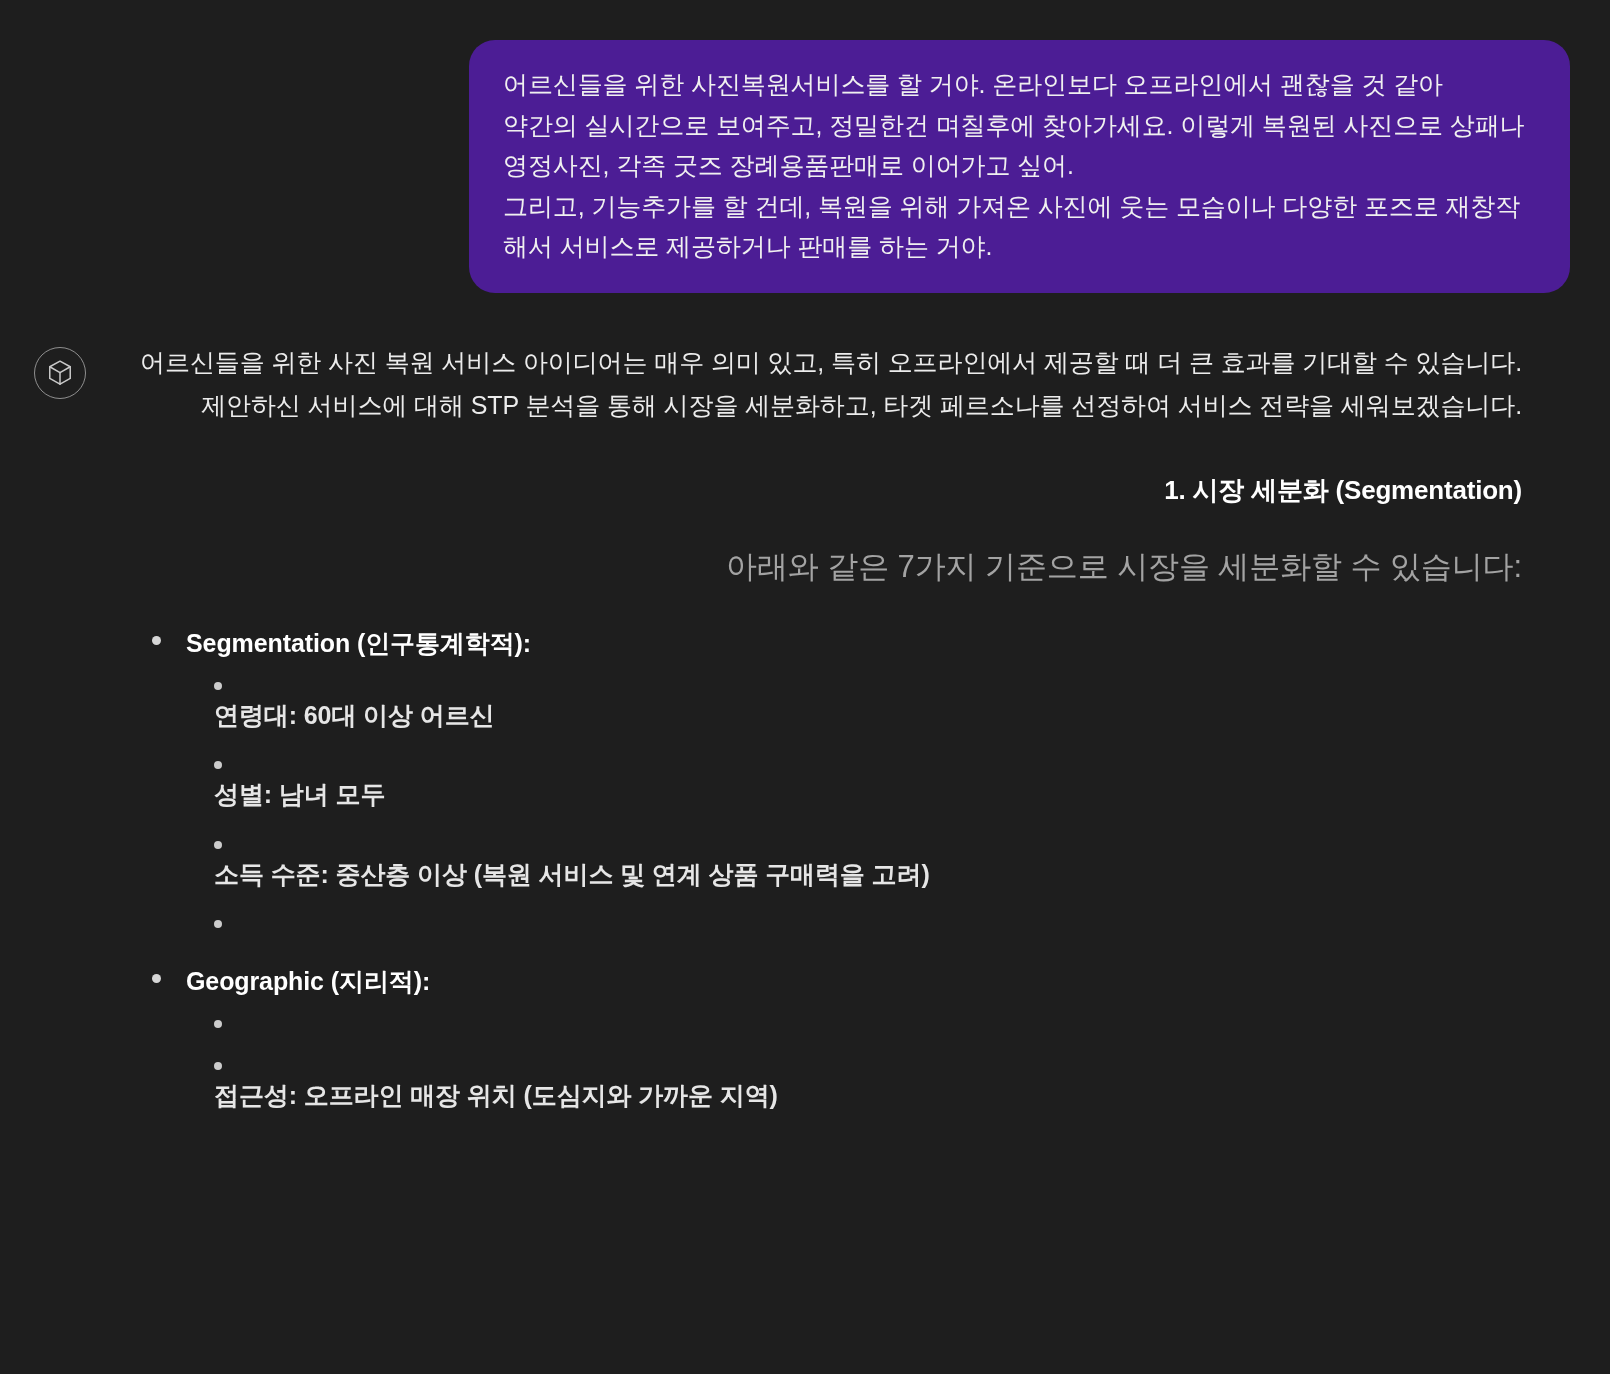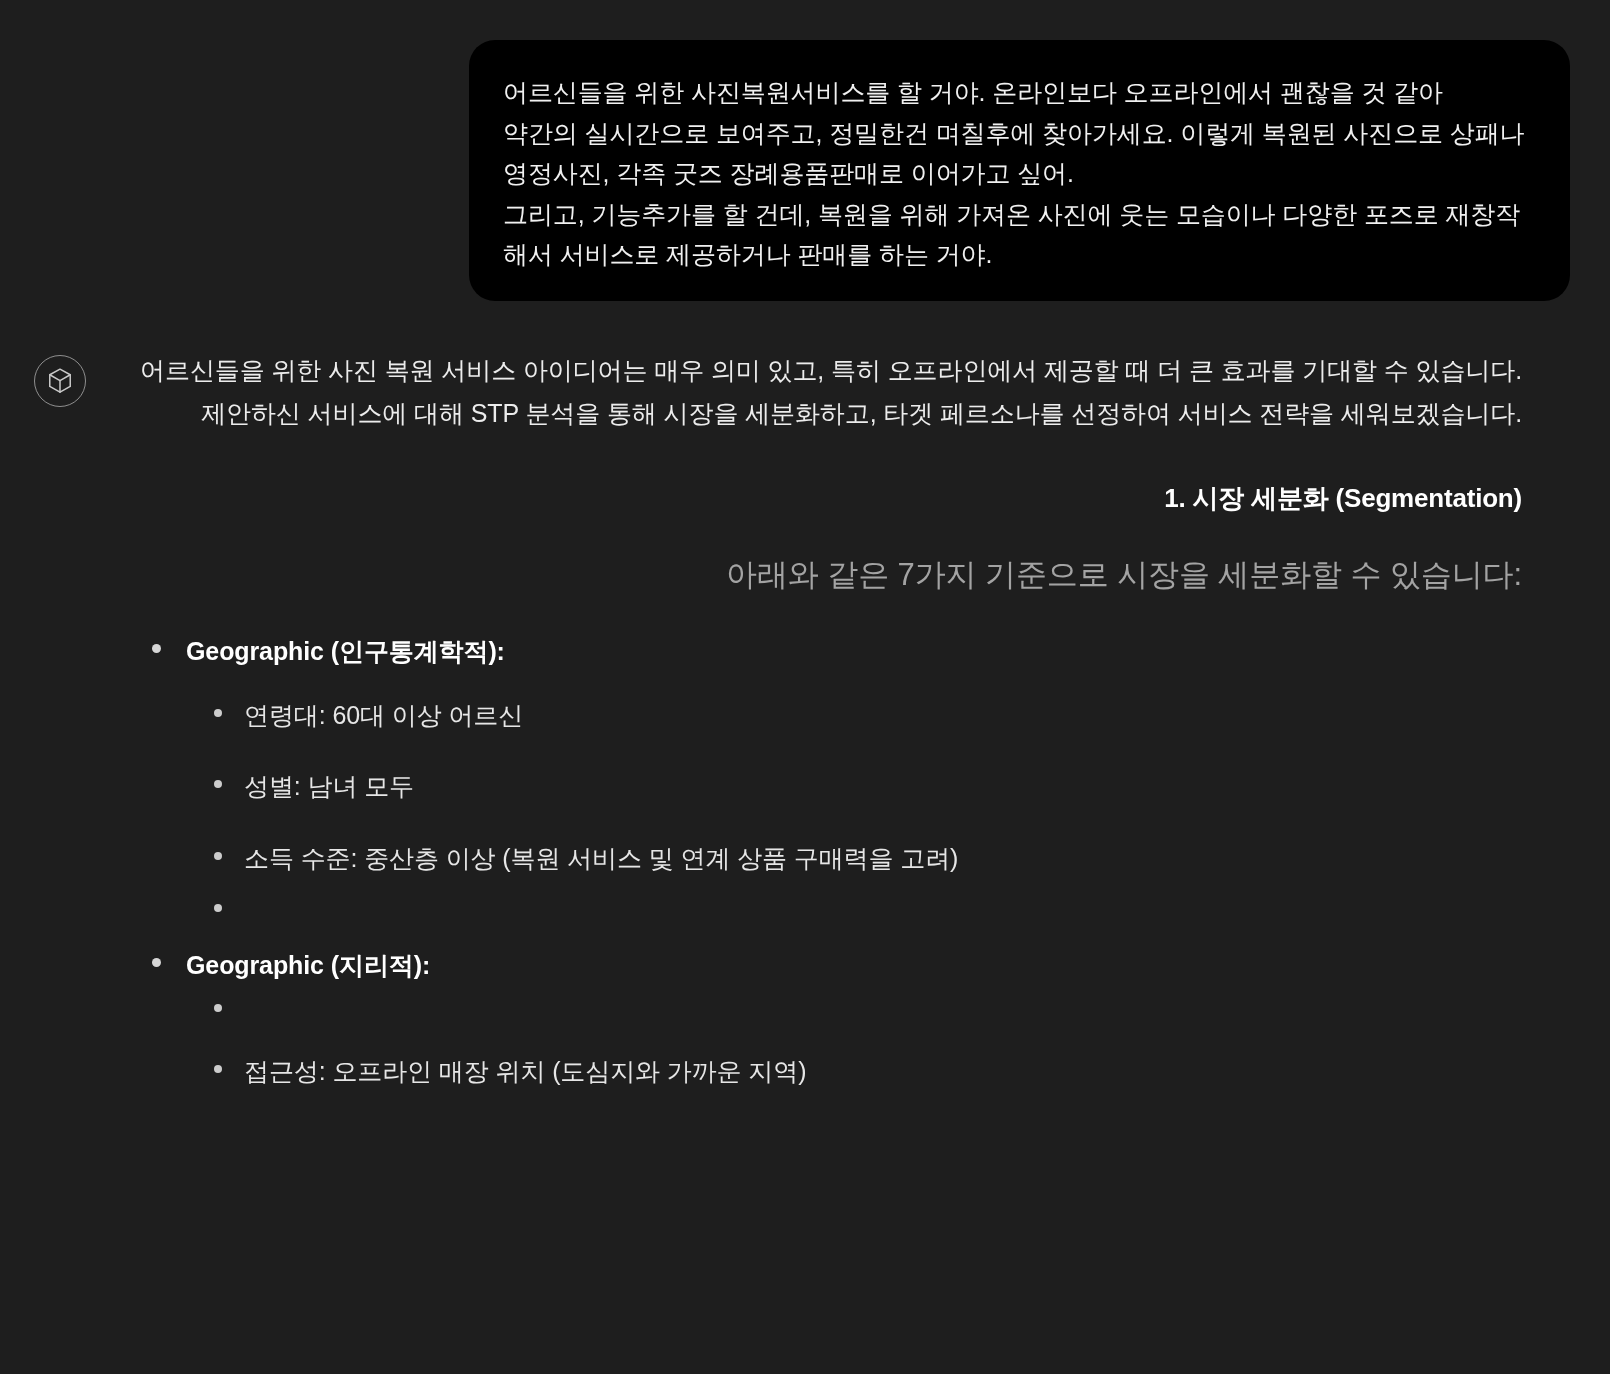--- a/index.html
+++ b/index.html
@@ -23,23 +23,23 @@
     box-sizing: border-box;
   }
 
   
   .user-row {
     display: flex;
     justify-content: flex-end;
     padding: 40px 40px 0 0;
   }
   .user-bubble {
-    background: #000000;
+    background: #4c1d95;
     border-radius: 26px;
-    padding: 32px 32px 26px 34px;
+    padding: 24px 32px 26px 34px;
     max-width: 1035px;
     font-size: 25px;
     line-height: 1.62;
     color: #f0f0f0;
     letter-spacing: -0.1px;
   }
   .user-bubble p {
     margin: 0;
   }
 
@@ -125,21 +125,22 @@
     padding: 0 0 0 62px;
   }
   ul.lvl2 > li {
     margin-bottom: 34px;
   }
   ul.lvl2 > li:last-child {
     margin-bottom: 28px;
   }
   ul.lvl2 .bullet-line {
     color: #e6e6e6;
-    font-weight: 400;
+    font-weight: 700;
+    flex-direction: column;
   }
   ul.lvl2 .dot {
     width: 8px;
     height: 8px;
     background: #cccccc;
     margin-right: 22px;
   }
 </style>
 </head>
 <body>
@@ -170,21 +171,21 @@
 
       <h2 class="section-title">1. 시장 세분화 (Segmentation)</h2>
 
       <p class="lead">아래와 같은 7가지 기준으로 시장을 세분화할 수 있습니다:</p>
 
       <ul class="lvl1">
 
         <li class="group">
           <div class="bullet-line">
             <span class="dot"></span>
-            <span>Geographic (인구통계학적):</span>
+            <span>Segmentation (인구통계학적):</span>
           </div>
           <ul class="lvl2">
             <li>
               <div class="bullet-line">
                 <span class="dot"></span>
                 <span>연령대: 60대 이상 어르신</span>
               </div>
             </li>
             <li>
               <div class="bullet-line">

